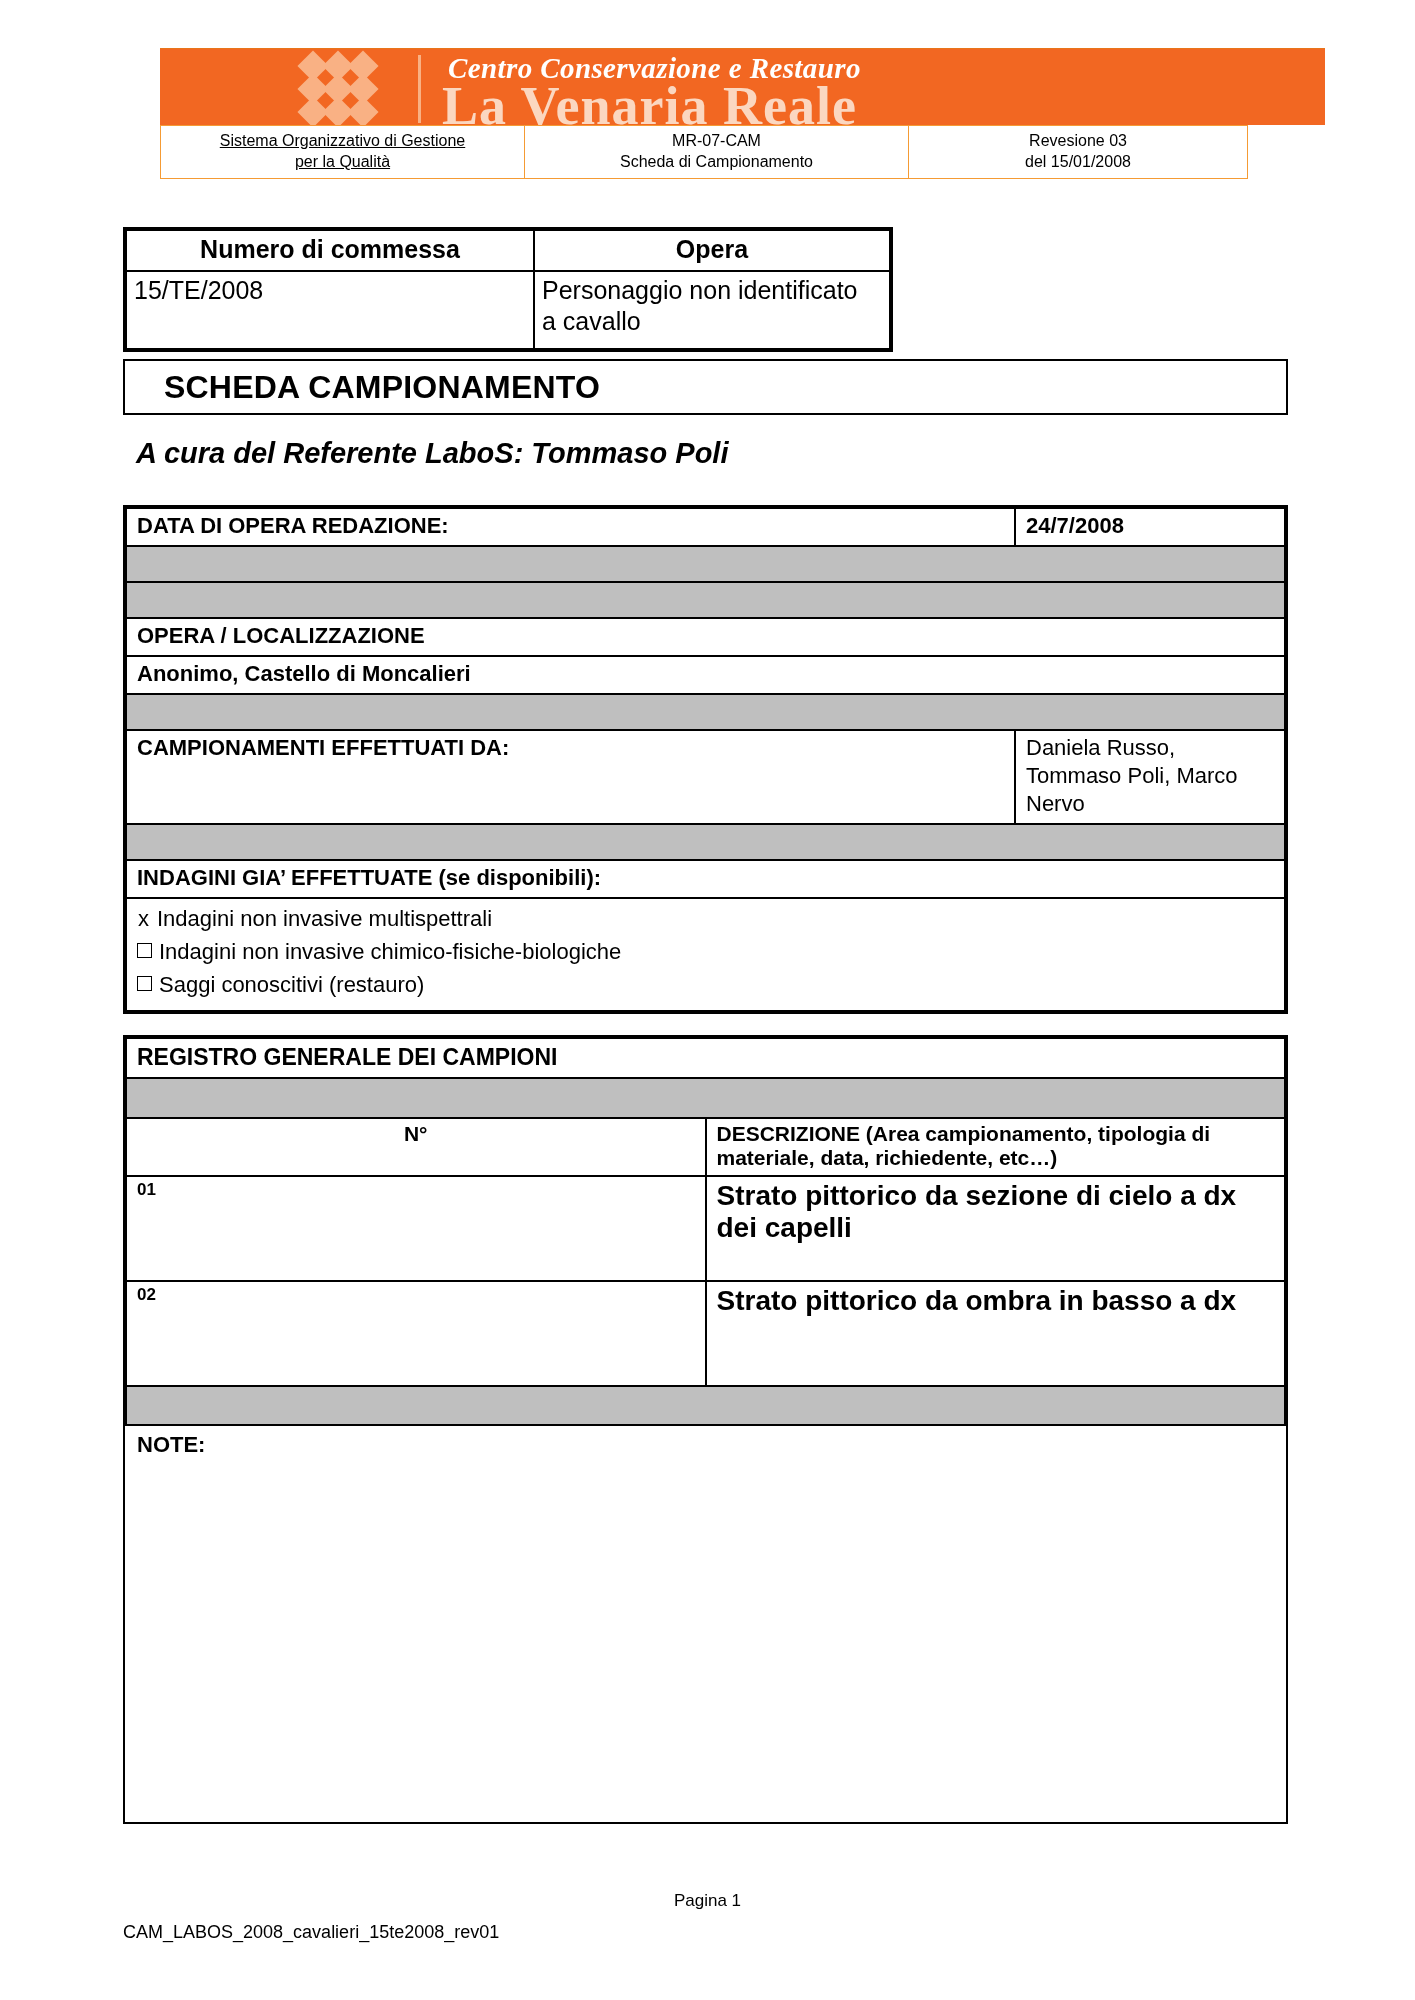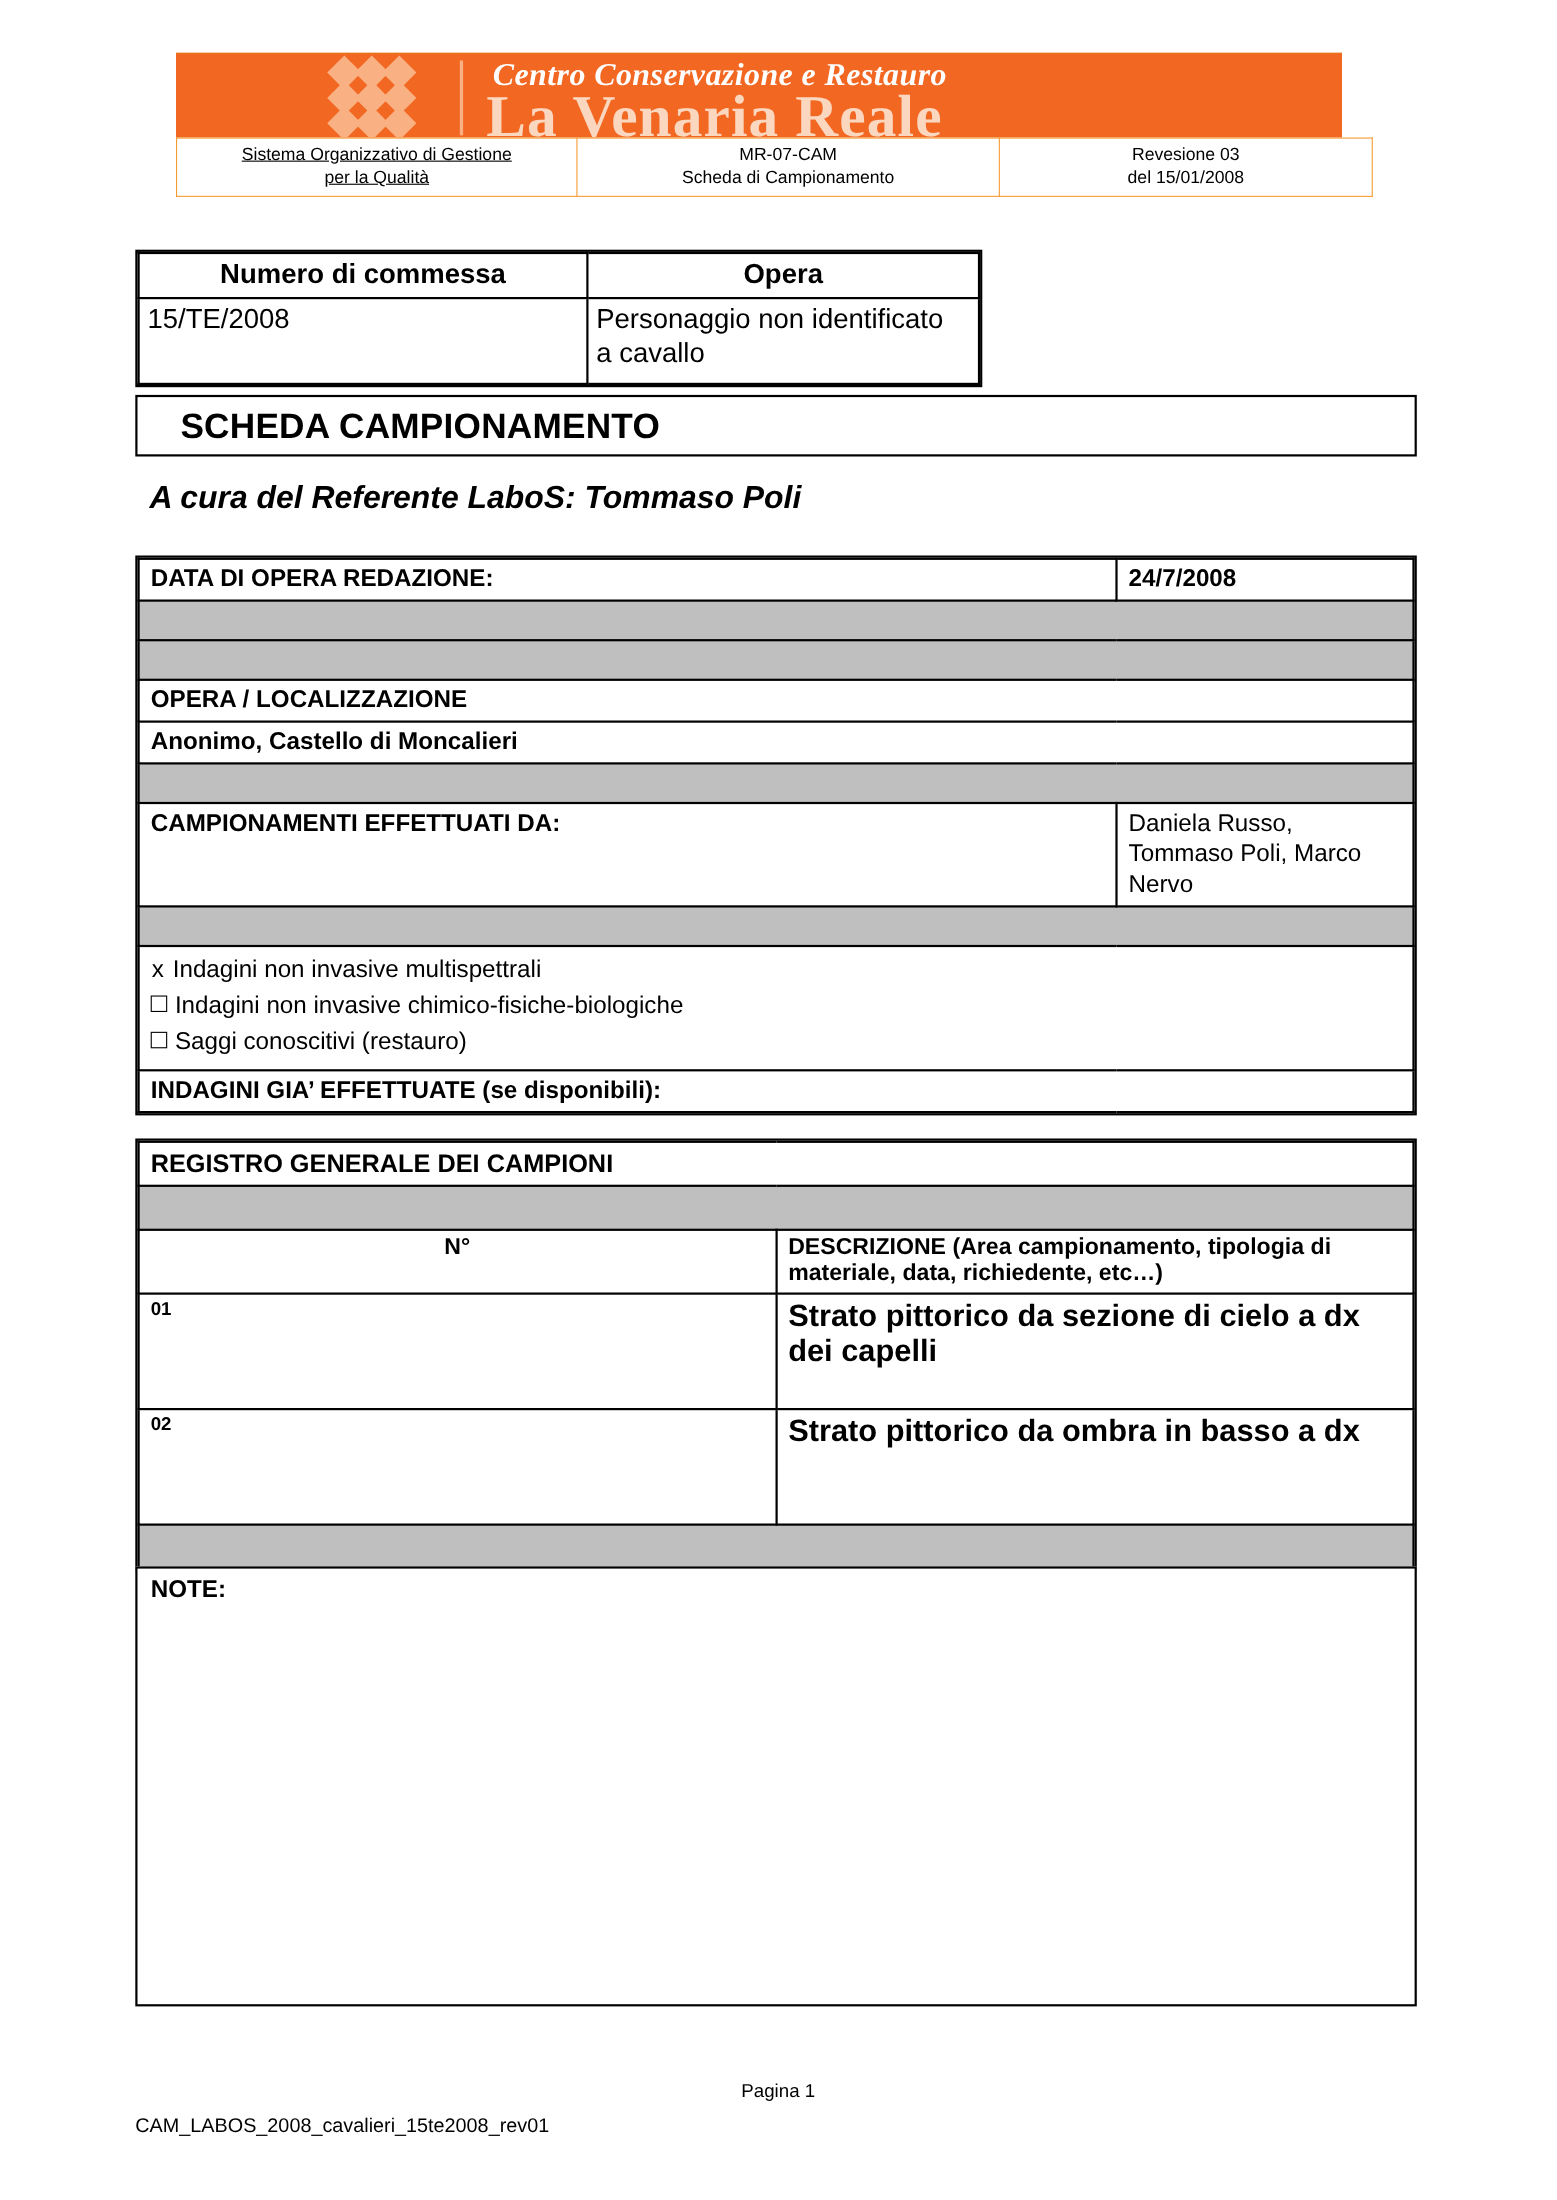--- a/index.html
+++ b/index.html
@@ -17,21 +17,21 @@
     height: 2000px;
     background: #ffffff;
     overflow: hidden;
   }
 
   
   .letterhead {
     position: absolute;
     left: 160px;
     top: 48px;
-    width: 1060px;
+    width: 1165px;
     height: 77px;
     background: #F26722;
     border-top: 1px solid #E8751A;
     box-sizing: border-box;
     overflow: hidden;
   }
   .lh-diamonds {
     position: absolute;
     left: 142px;
     top: 4px;
@@ -390,37 +390,37 @@
         <td class="grey" colspan="2"></td>
       </tr>
       <tr>
         <td class="lbl" style="width:430px;">CAMPIONAMENTI EFFETTUATI DA:</td>
         <td class="plain">Daniela Russo, Tommaso Poli, Marco Nervo</td>
       </tr>
       <tr>
         <td class="grey" colspan="2"></td>
       </tr>
       <tr>
+        <td class="lbl" colspan="2">INDAGINI GIA’ EFFETTUATE (se disponibili):</td>
+      </tr>
+      <tr>
         <td colspan="2" style="padding-bottom:9px;">
           <div class="indagini-list">
             <div>
               <span class="chk-x">x</span><span>Indagini non invasive multispettrali</span>
             </div>
             <div>
               <span class="chk"></span><span>Indagini non invasive chimico-fisiche-biologiche</span>
             </div>
             <div>
               <span class="chk"></span><span>Saggi conoscitivi (restauro)</span>
             </div>
           </div>
         </td>
       </tr>
-      <tr>
-        <td class="lbl" colspan="2">INDAGINI GIA’ EFFETTUATE (se disponibili):</td>
-      </tr>
     </tbody>
       </table>
   </div>
 
   <div class="blk registro">
     <table>
       <tbody>
           <tr>
         <td class="reg-title" colspan="2">REGISTRO GENERALE DEI CAMPIONI</td>
       </tr>

